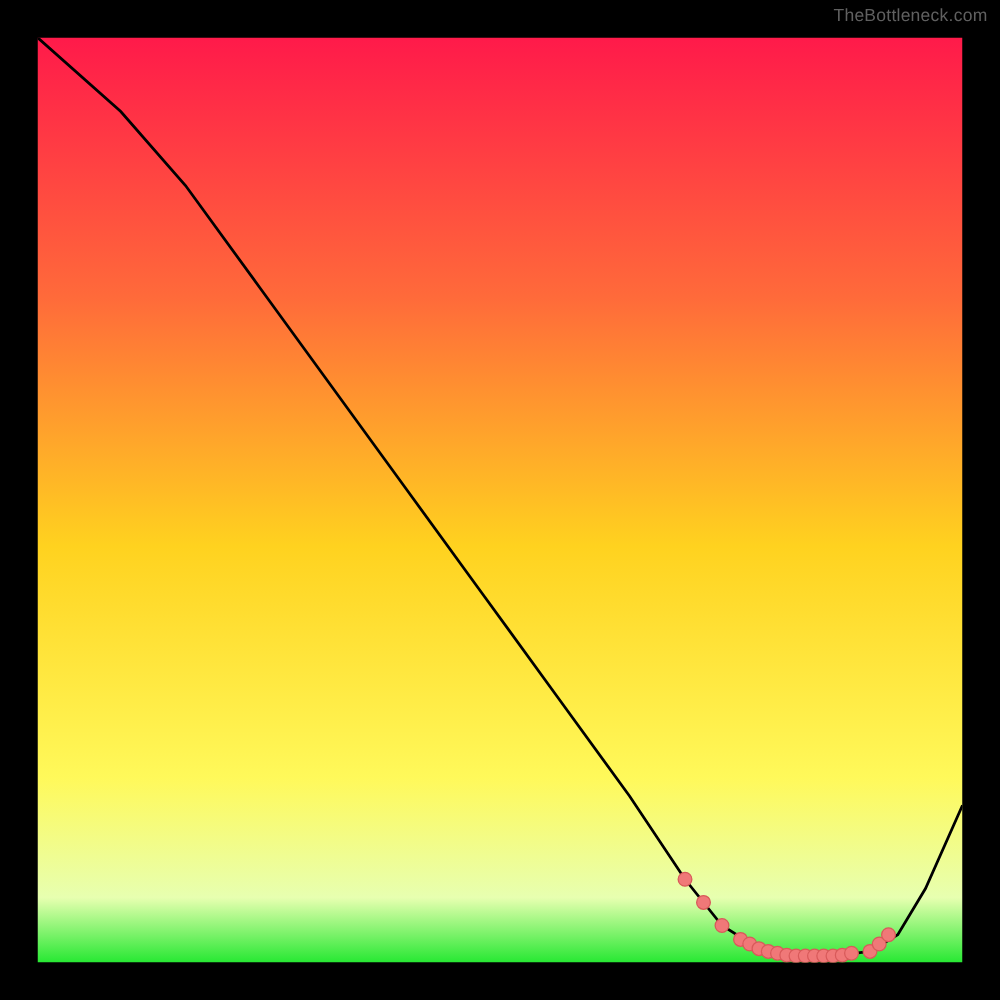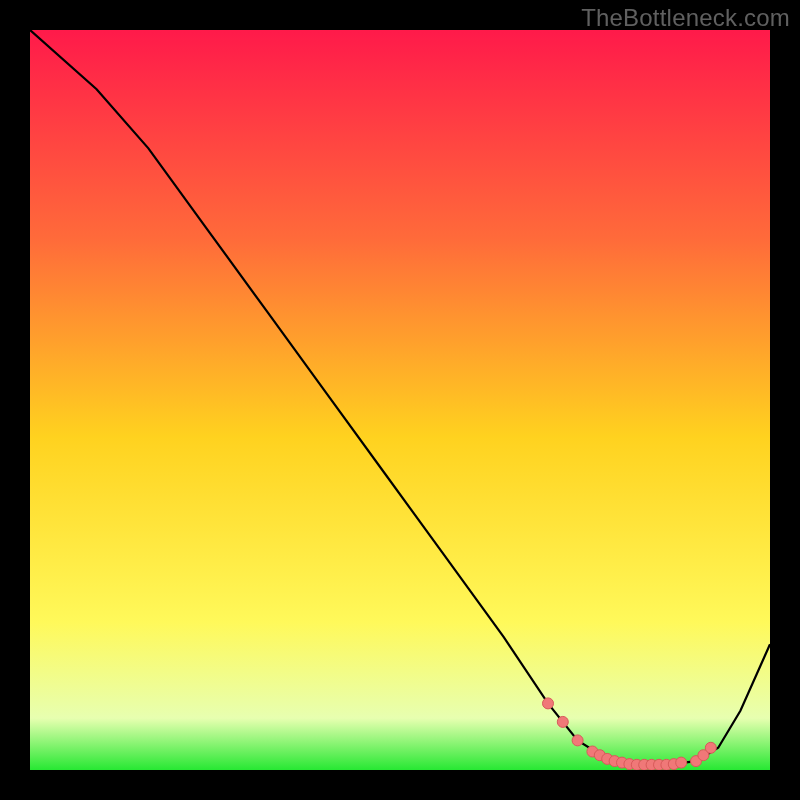--- a/index.html
+++ b/index.html
@@ -24,21 +24,21 @@
     left: 0;
     top: 0;
     width: 740px;
     height: 740px;
   }
   .watermark {
     position: absolute;
     top: 4px;
     right: 10px;
     color: #606060;
-    font-size: 24px;
+    font-size: 14px;
     font-weight: 500;
     letter-spacing: 0.2px;
     user-select: none;
   }
   svg { display: block; }
 </style>
 </head>
 <body>
 
 <div class="frame">

